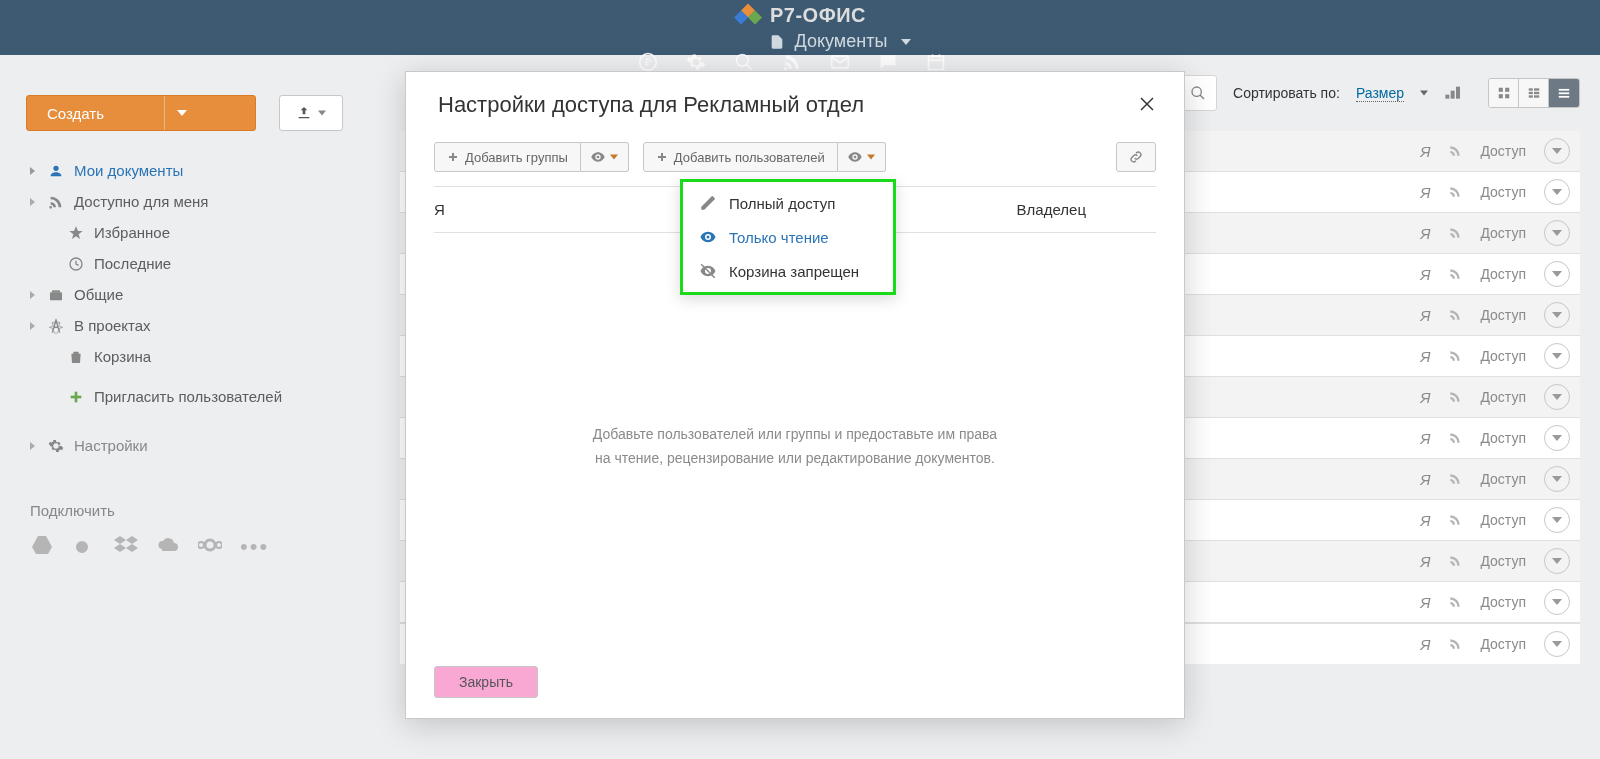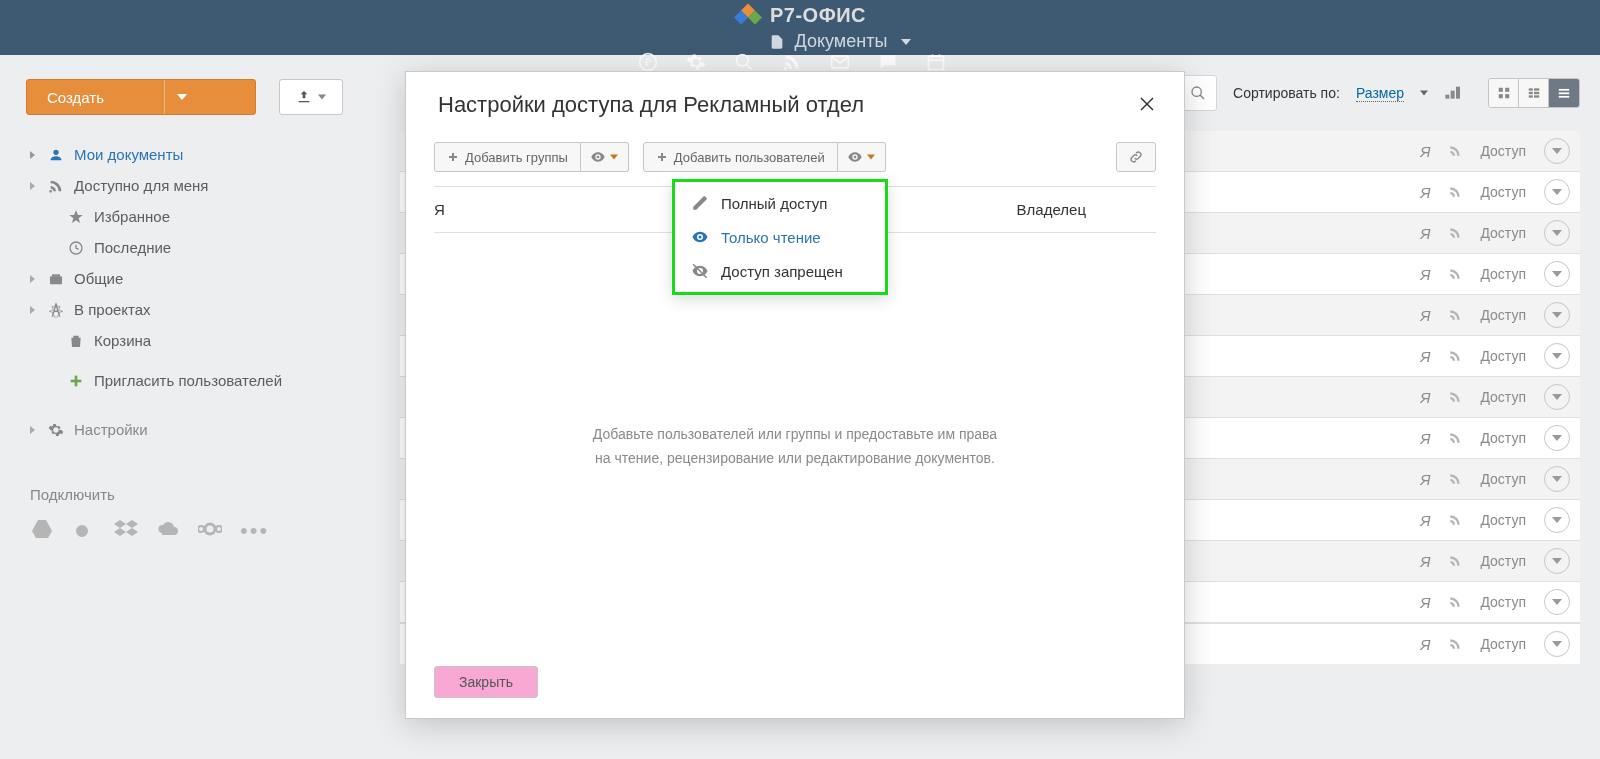--- a/index.html
+++ b/index.html
@@ -17,21 +17,21 @@
 .header-spacer { flex: 1; }
 .header-icons { display: flex; align-items: center; gap: 28px; margin-right: 16px; }
 .header-icons svg { fill: #fff; width: 20px; height: 20px; cursor: pointer; opacity: 0.9; }
 .user-block { color: #7a95ab; font-style: italic; margin-left: 30px; filter: blur(3px); font-size: 14px; }
 
 
 .main-area { display: flex; height: calc(100% - 55px); }
 
 
 .sidebar { width: 400px; padding: 24px 0 0 26px; }
-.sidebar-top { display: flex; gap: 23px; margin-bottom: 24px; }
+.sidebar-top { display: flex; gap: 23px; margin-bottom: 24px; margin-top: 16px; }
 .btn-create { background: #e78e3c; color: #fff; border: 1px solid #d97b27; border-radius: 3px; height: 36px; padding: 0 20px; font-size: 15px; display: flex; align-items: center; gap: 60px; cursor: pointer; min-width: 230px; }
 .btn-create .caret { border-left: 1px solid rgba(255,255,255,.35); padding-left: 12px; height: 100%; display: flex; align-items: center; }
 .btn-upload { background: #fff; border: 1px solid #c7c7c7; border-radius: 3px; height: 36px; width: 64px; display: flex; align-items: center; justify-content: center; gap: 6px; cursor: pointer; }
 .btn-upload svg { fill: #555; }
 
 .nav-tree { list-style: none; }
 .nav-tree li { display: flex; align-items: center; gap: 10px; padding: 7px 0 7px 22px; color: #5d5d5d; cursor: pointer; font-size: 15px; position: relative; }
 .nav-tree li.active { color: #2a74b5; }
 .nav-tree li.active .tri { border-left-color: #999; }
 .nav-tree li .tri { width: 0; height: 0; border-top: 4px solid transparent; border-bottom: 4px solid transparent; border-left: 5px solid #aaa; position: absolute; left: 4px; }
@@ -103,21 +103,21 @@
 .modal-body { flex: 1; padding: 0 28px; position: relative; }
 .owner-row { display: flex; justify-content: space-between; align-items: center; padding: 14px 0; border-top: 1px solid #e0e0e0; border-bottom: 1px solid #e0e0e0; font-size: 15px; color: #333; }
 .owner-label { padding-right: 70px; }
 
 .empty-msg { text-align: center; color: #8a8a8a; font-size: 14px; margin-top: 190px; line-height: 1.7; padding: 0 60px; }
 
 .modal-footer { padding: 16px 28px 20px 28px; }
 .btn-close { border: 1px solid #c7c7c7; background: #f9a8d4; height: 32px; padding: 0 24px; font-size: 14px; color: #555; cursor: pointer; border-radius: 3px; }
 
 
-.perm-dropdown { position: absolute; left: 266px; top: -7px; width: 216px; background: #fff; border: 3px solid #1adb1a; box-shadow: 0 4px 14px rgba(0,0,0,.15); z-index: 60; padding: 4px 0; }
+.perm-dropdown { position: absolute; left: 274px; top: -7px; width: 216px; background: #fff; border: 3px solid #1adb1a; box-shadow: 0 4px 14px rgba(0,0,0,.15); z-index: 60; padding: 4px 0; }
 .perm-dropdown .opt { display: flex; align-items: center; gap: 12px; padding: 8px 16px; font-size: 15px; color: #333; cursor: pointer; }
 .perm-dropdown .opt.selected { color: #2a74b5; }
 .perm-dropdown .opt svg { width: 18px; height: 18px; fill: #888; }
 .perm-dropdown .opt.selected svg { fill: #2a74b5; }
 </style>
 </head>
 <body>
 
 <div class="top-header">
   <div class="logo">
@@ -609,21 +609,21 @@
             <path d="M12 5c-5 0-9 4-10 7 1 3 5 7 10 7s9-4 10-7c-1-3-5-7-10-7zm0 11a4 4 0 1 1 0-8 4 4 0 0 1 0 8z"></path>
             <circle cx="12" cy="12" r="2"></circle>
           </svg>
         <span>Только чтение</span>
       </div>
       <div class="opt">
         <svg viewBox="0 0 24 24">
             <path d="M12 5c-5 0-9 4-10 7 1 3 5 7 10 7s9-4 10-7c-1-3-5-7-10-7zm0 11a4 4 0 1 1 0-8 4 4 0 0 1 0 8z"></path>
             <line x1="3" y1="3" x2="21" y2="21" stroke="#888" stroke-width="2"></line>
           </svg>
-        <span>Доступ запрещен</span>
+        <span>Корзина запрещен</span>
       </div>
     </div>
 
     <div class="empty-msg">
       <span>Добавьте пользователей или группы и предоставьте им права</span><br>
       <span>на чтение, рецензирование или редактирование документов.</span>
     </div>
   </div>
 
   <div class="modal-footer">

